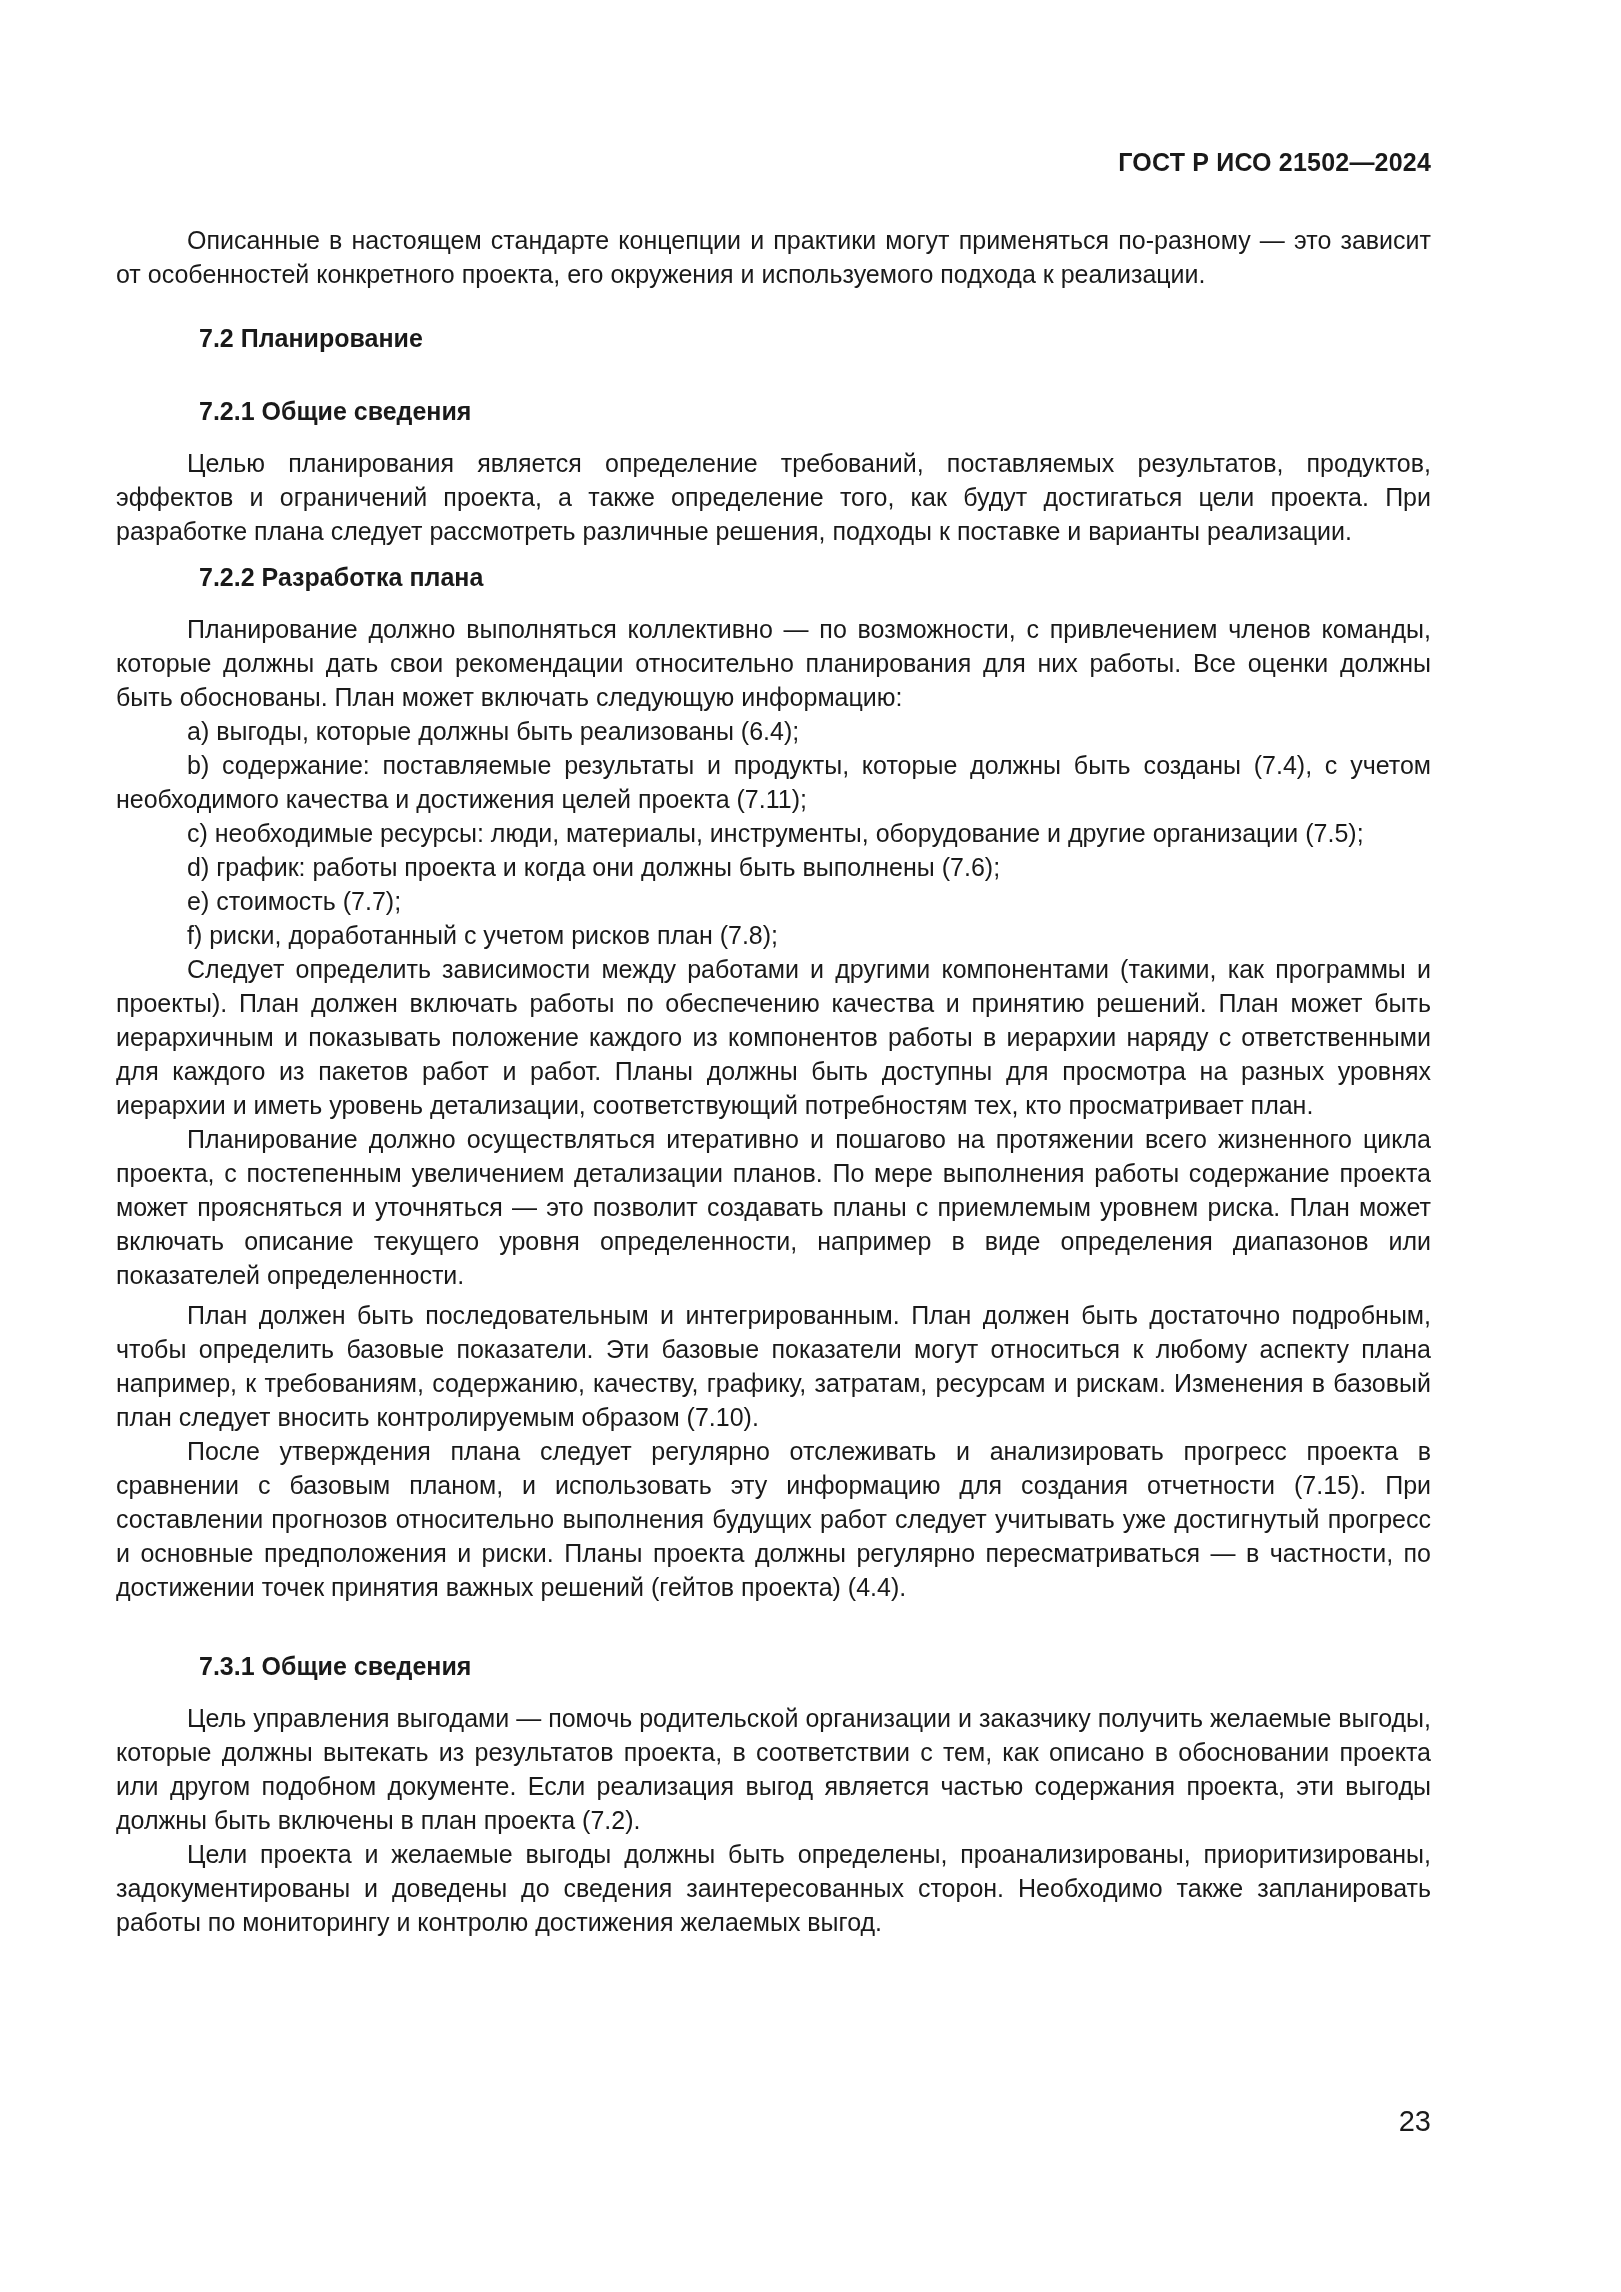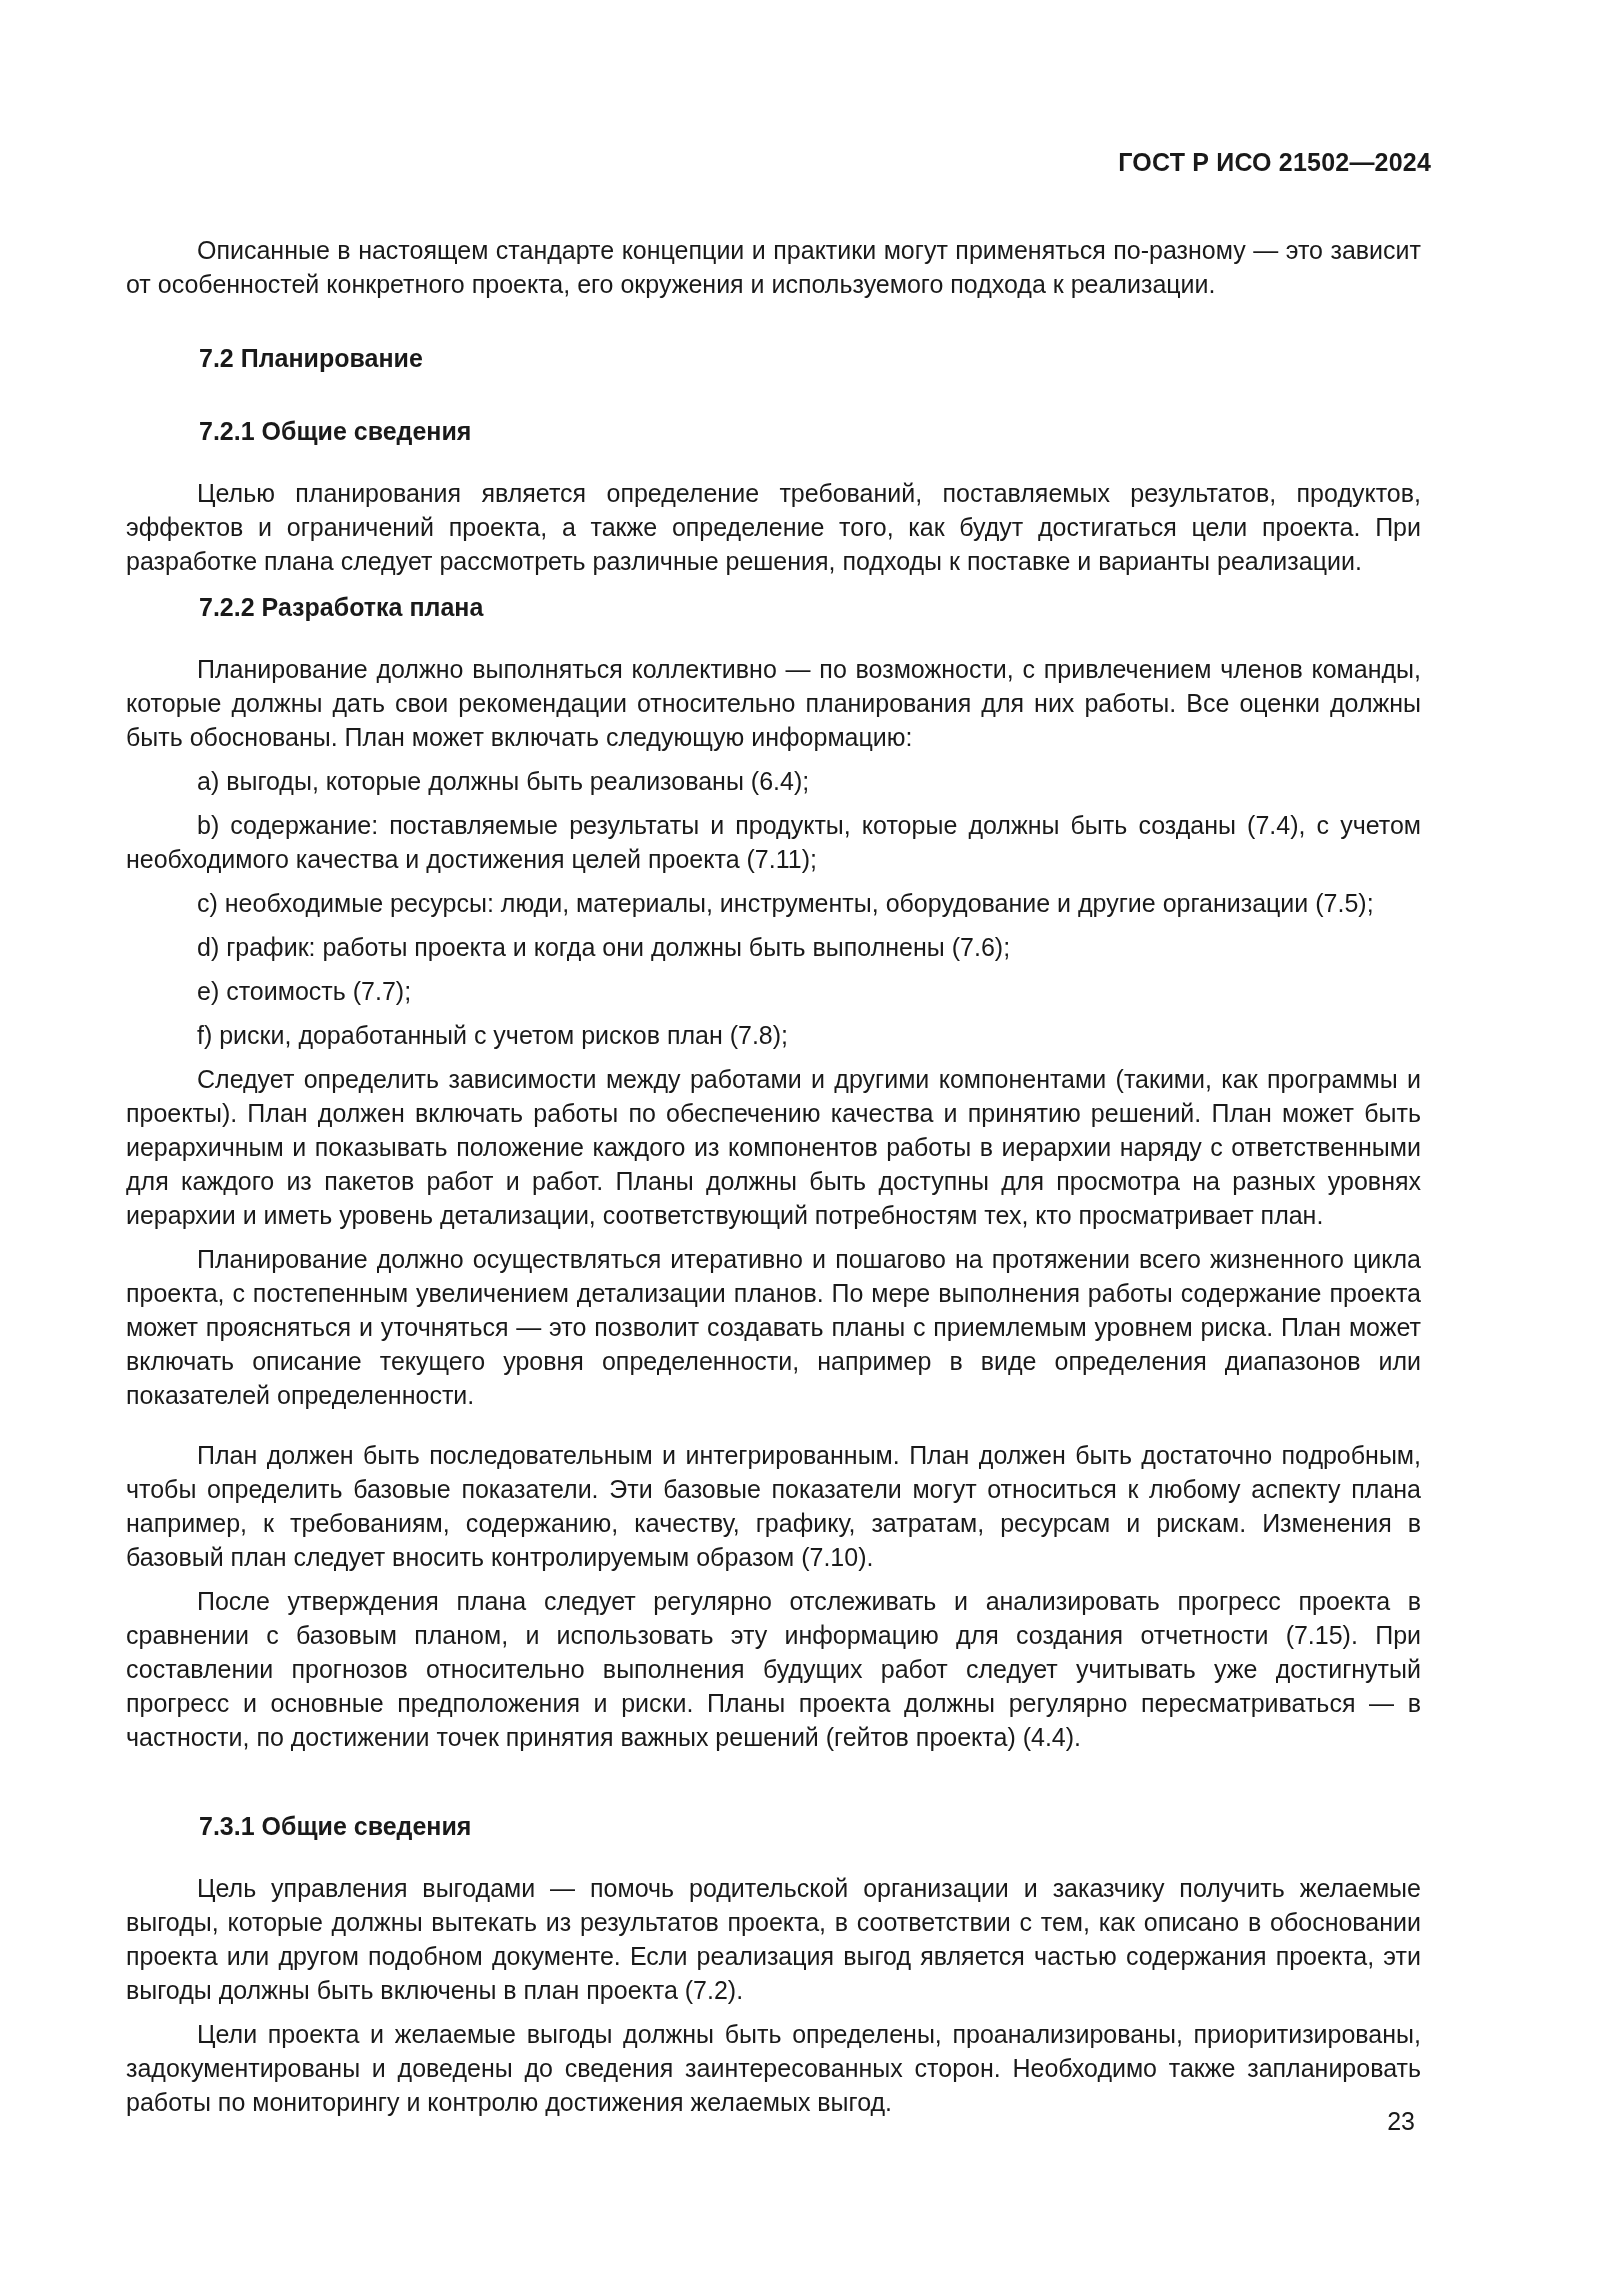--- a/index.html
+++ b/index.html
@@ -9,26 +9,26 @@
     font-family:"Liberation Sans", sans-serif;
     color:#1a1a1a;
     font-size:25px;
     line-height:34px;
   }
   .hdr {
     position:absolute; top:145px; right:0;
     font-weight:bold; font-size:25px; letter-spacing:0.2px;margin-left:48px;
   }
   .body { position:absolute; top:223px; left:0; width:100%; }
-  p { margin:10px; text-align:justify; text-indent:71px; }
+  p { margin:0; text-align:justify; text-indent:71px; }
   p.li { text-indent:71px; }
   .h { margin:12px; font-weight:bold; padding-left:71px; }
   .gap-sm { height:15.7px; }
   .gap-md { height:17.6px; }
-  .pnum { position:absolute; top:2104px; right:16px; font-size:25px; }
+  .pnum { position:absolute; top:2104px; right:0; font-size:29px; }
 </style>
 </head>
 <body>
 
 <div class="page">
   <div class="hdr">ГОСТ Р ИСО 21502—2024</div>
 
   <div class="body">
     <p>Описанные в настоящем стандарте концепции и практики могут применяться по-разному — это зависит от особенностей конкретного проекта, его окружения и используемого подхода к реализации.</p>
     <div class="gap-md"></div>

